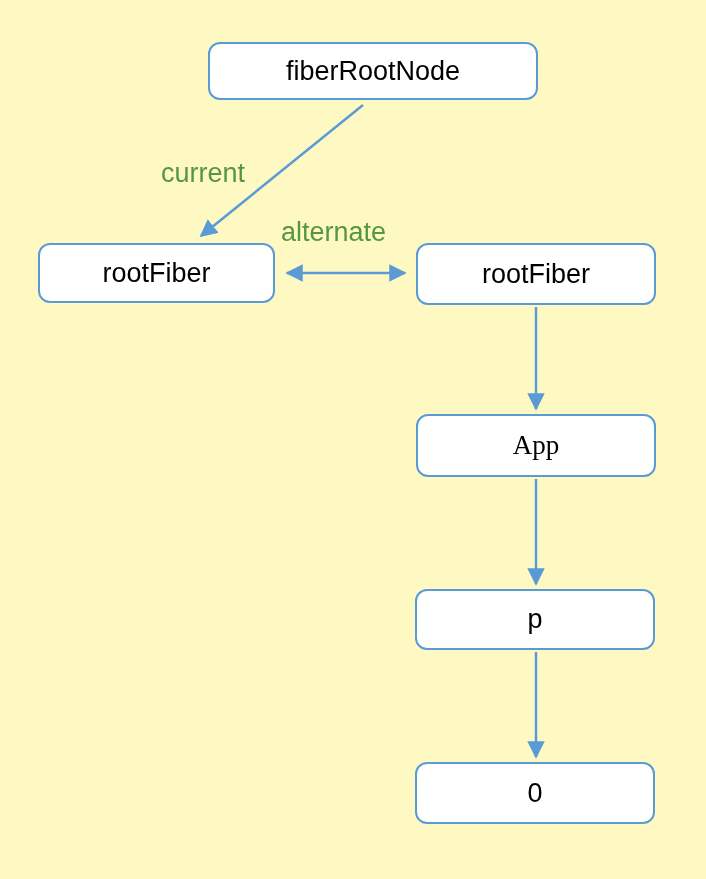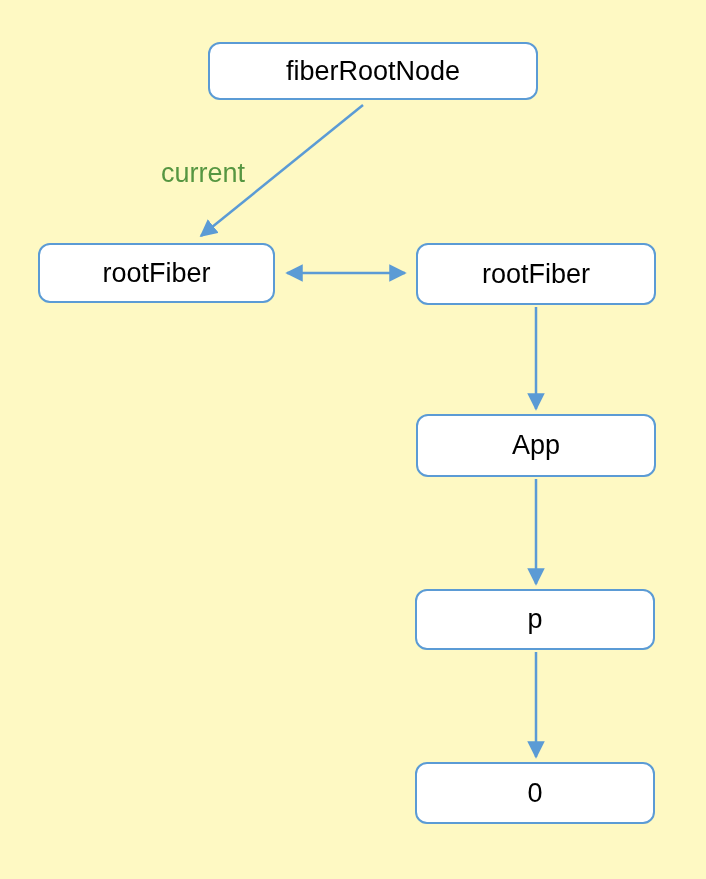--- a/index.html
+++ b/index.html
@@ -32,21 +32,21 @@
     display: flex;
     align-items: center;
     justify-content: center;
     color: #000000;
     font-size: 27px;
     line-height: 1;
   }
   .node-fiberRootNode { left: 208px; top: 42px;  width: 330px; height: 58px; }
   .node-rootFiber-current   { left: 38px;  top: 243px; width: 237px; height: 60px; }
   .node-rootFiber-alternate { left: 416px; top: 243px; width: 240px; height: 62px; }
-  .node-App  { left: 416px; top: 414px; width: 240px; height: 63px; }
+  .node-App  { left: 416px; top: 414px; width: 240px; height: 63px; font-family: Liberation Serif, serif; }
   .node-p    { left: 415px; top: 589px; width: 240px; height: 61px; }
   .node-zero { left: 415px; top: 762px; width: 240px; height: 62px; }
   .edge-label {
     position: absolute;
     color: #569641;
     font-size: 27px;
     line-height: 1;
     white-space: nowrap;
   }
   .label-current   { left: 141px; top: 160px; margin-left: 20px; }
@@ -94,14 +94,15 @@
   <div class="node node-p">
     <span>p</span>
   </div>
 
   <div class="node node-zero">
     <span>0</span>
   </div>
 
   <div class="edge-label label-current">current</div>
 
+  <div class="edge-label label-alternate">alternate</div>
 
 </div>
 
 </body></html>

